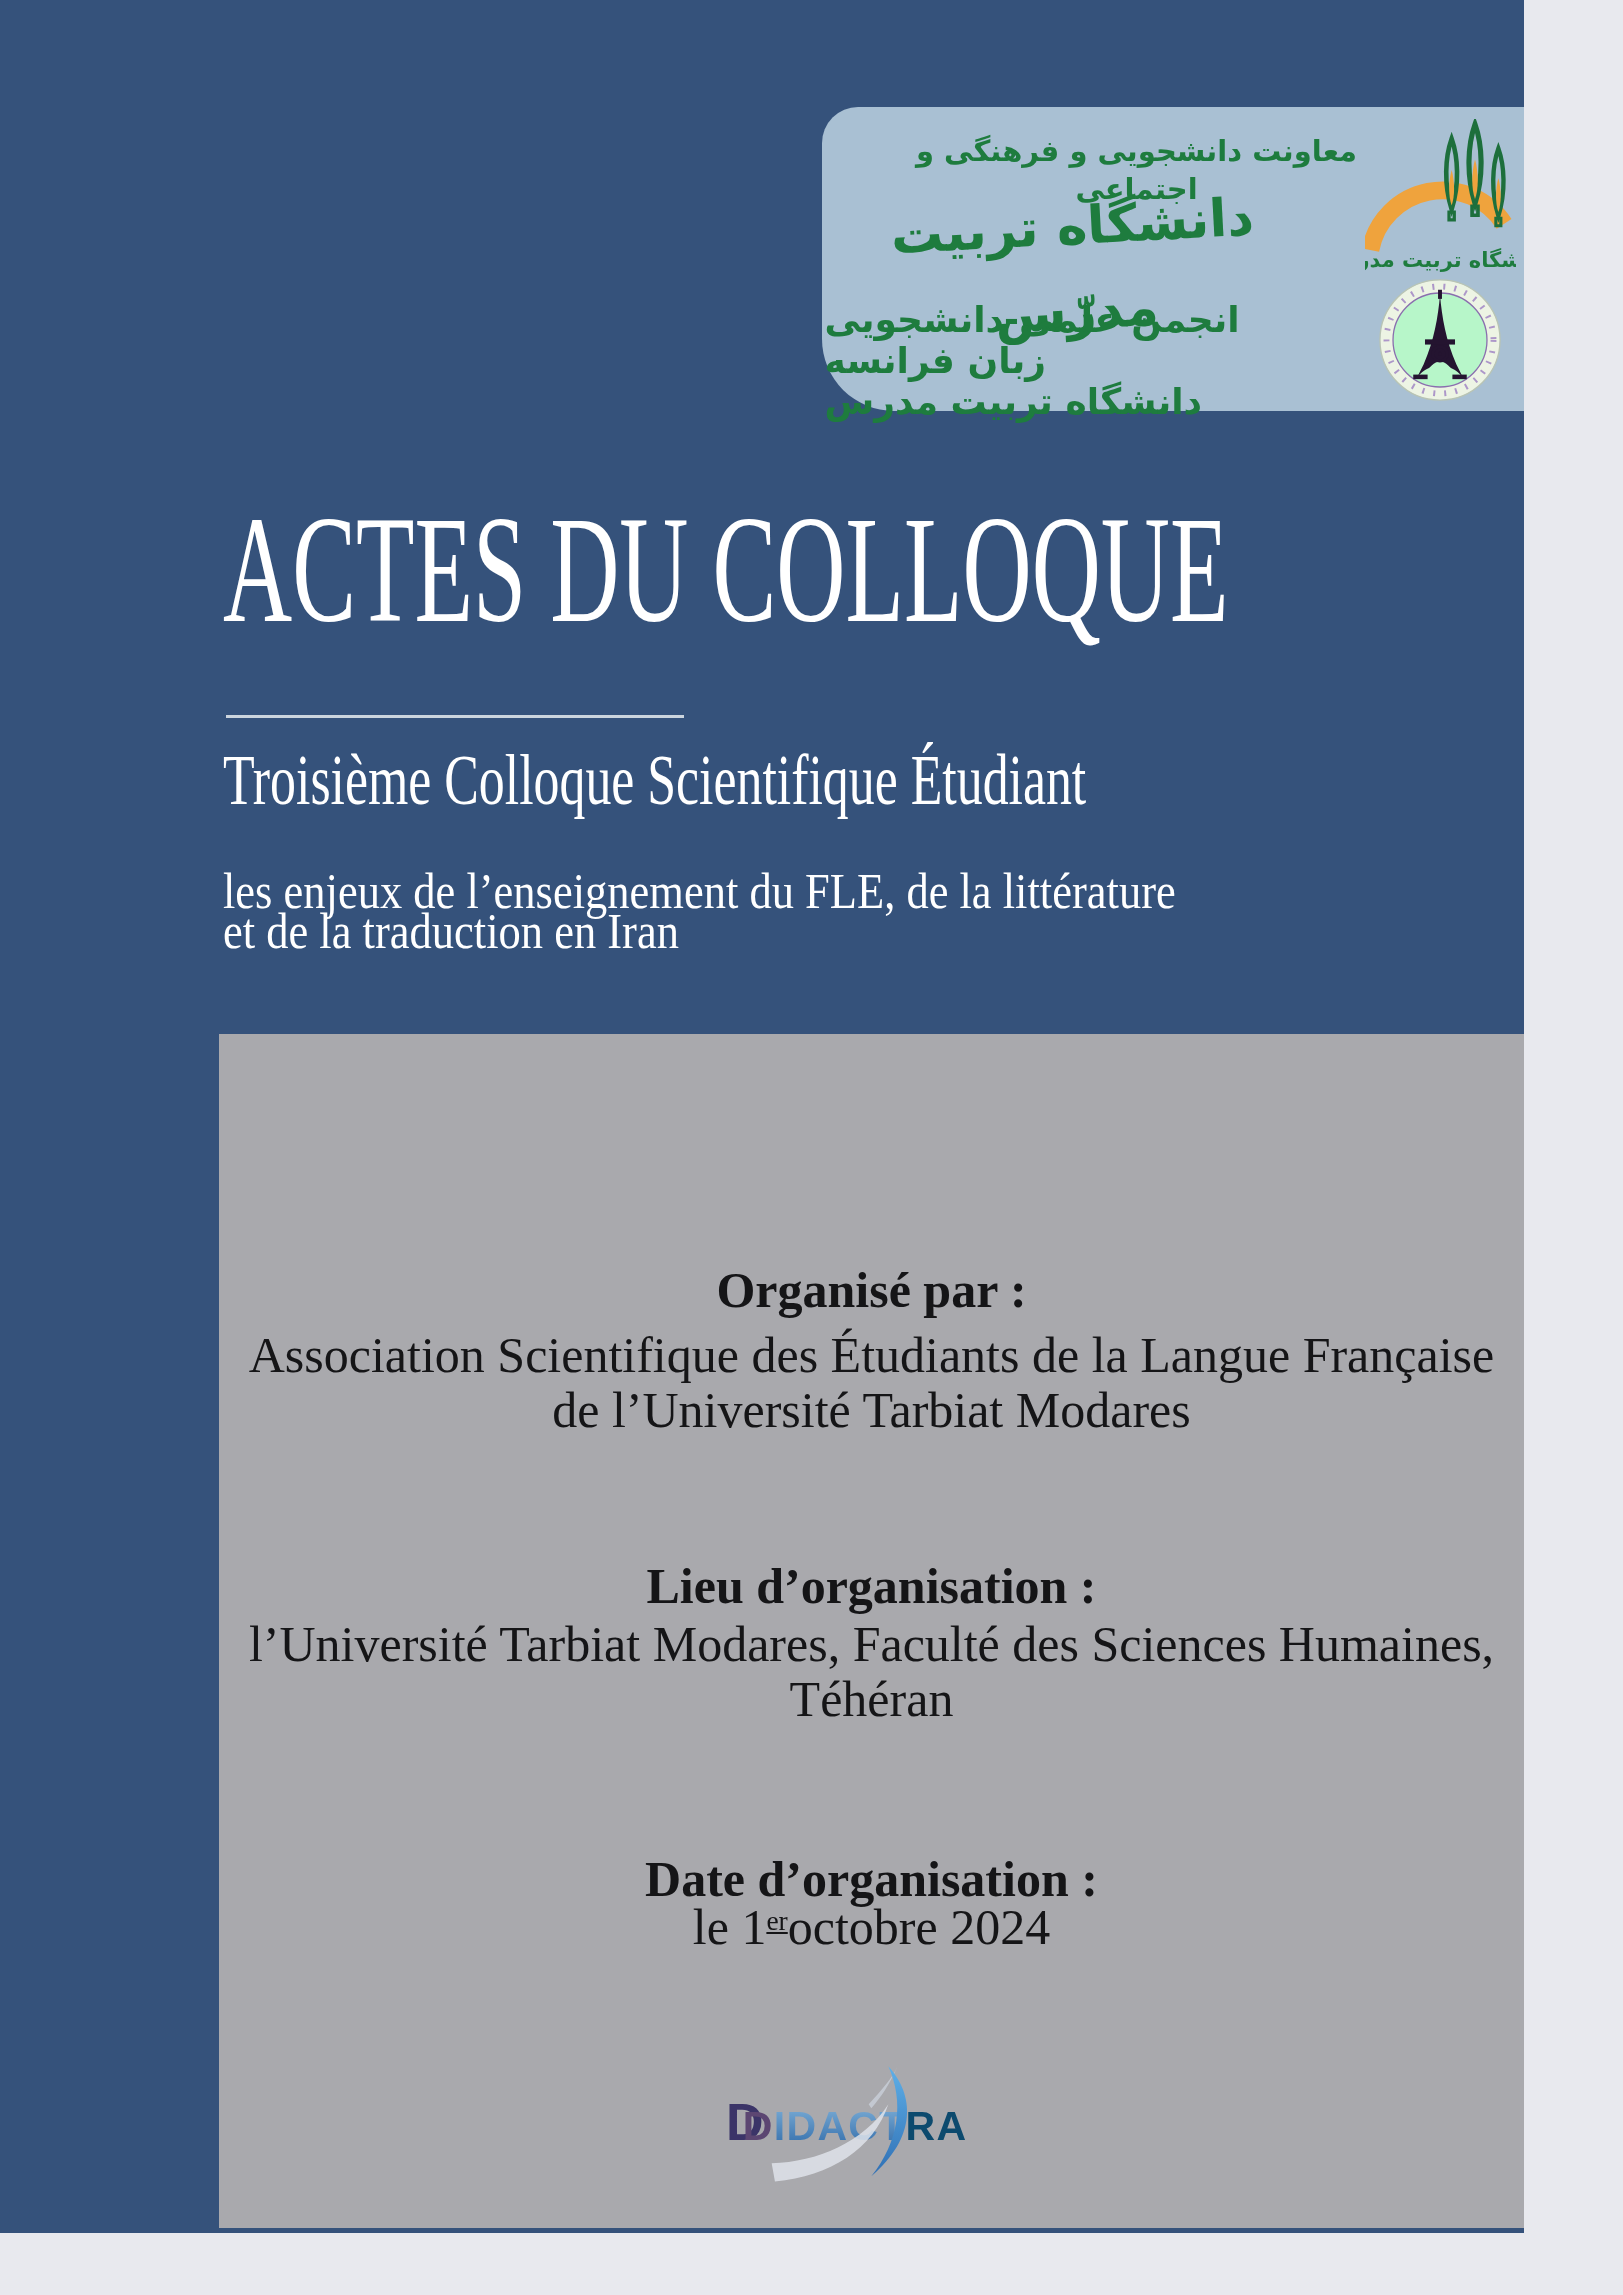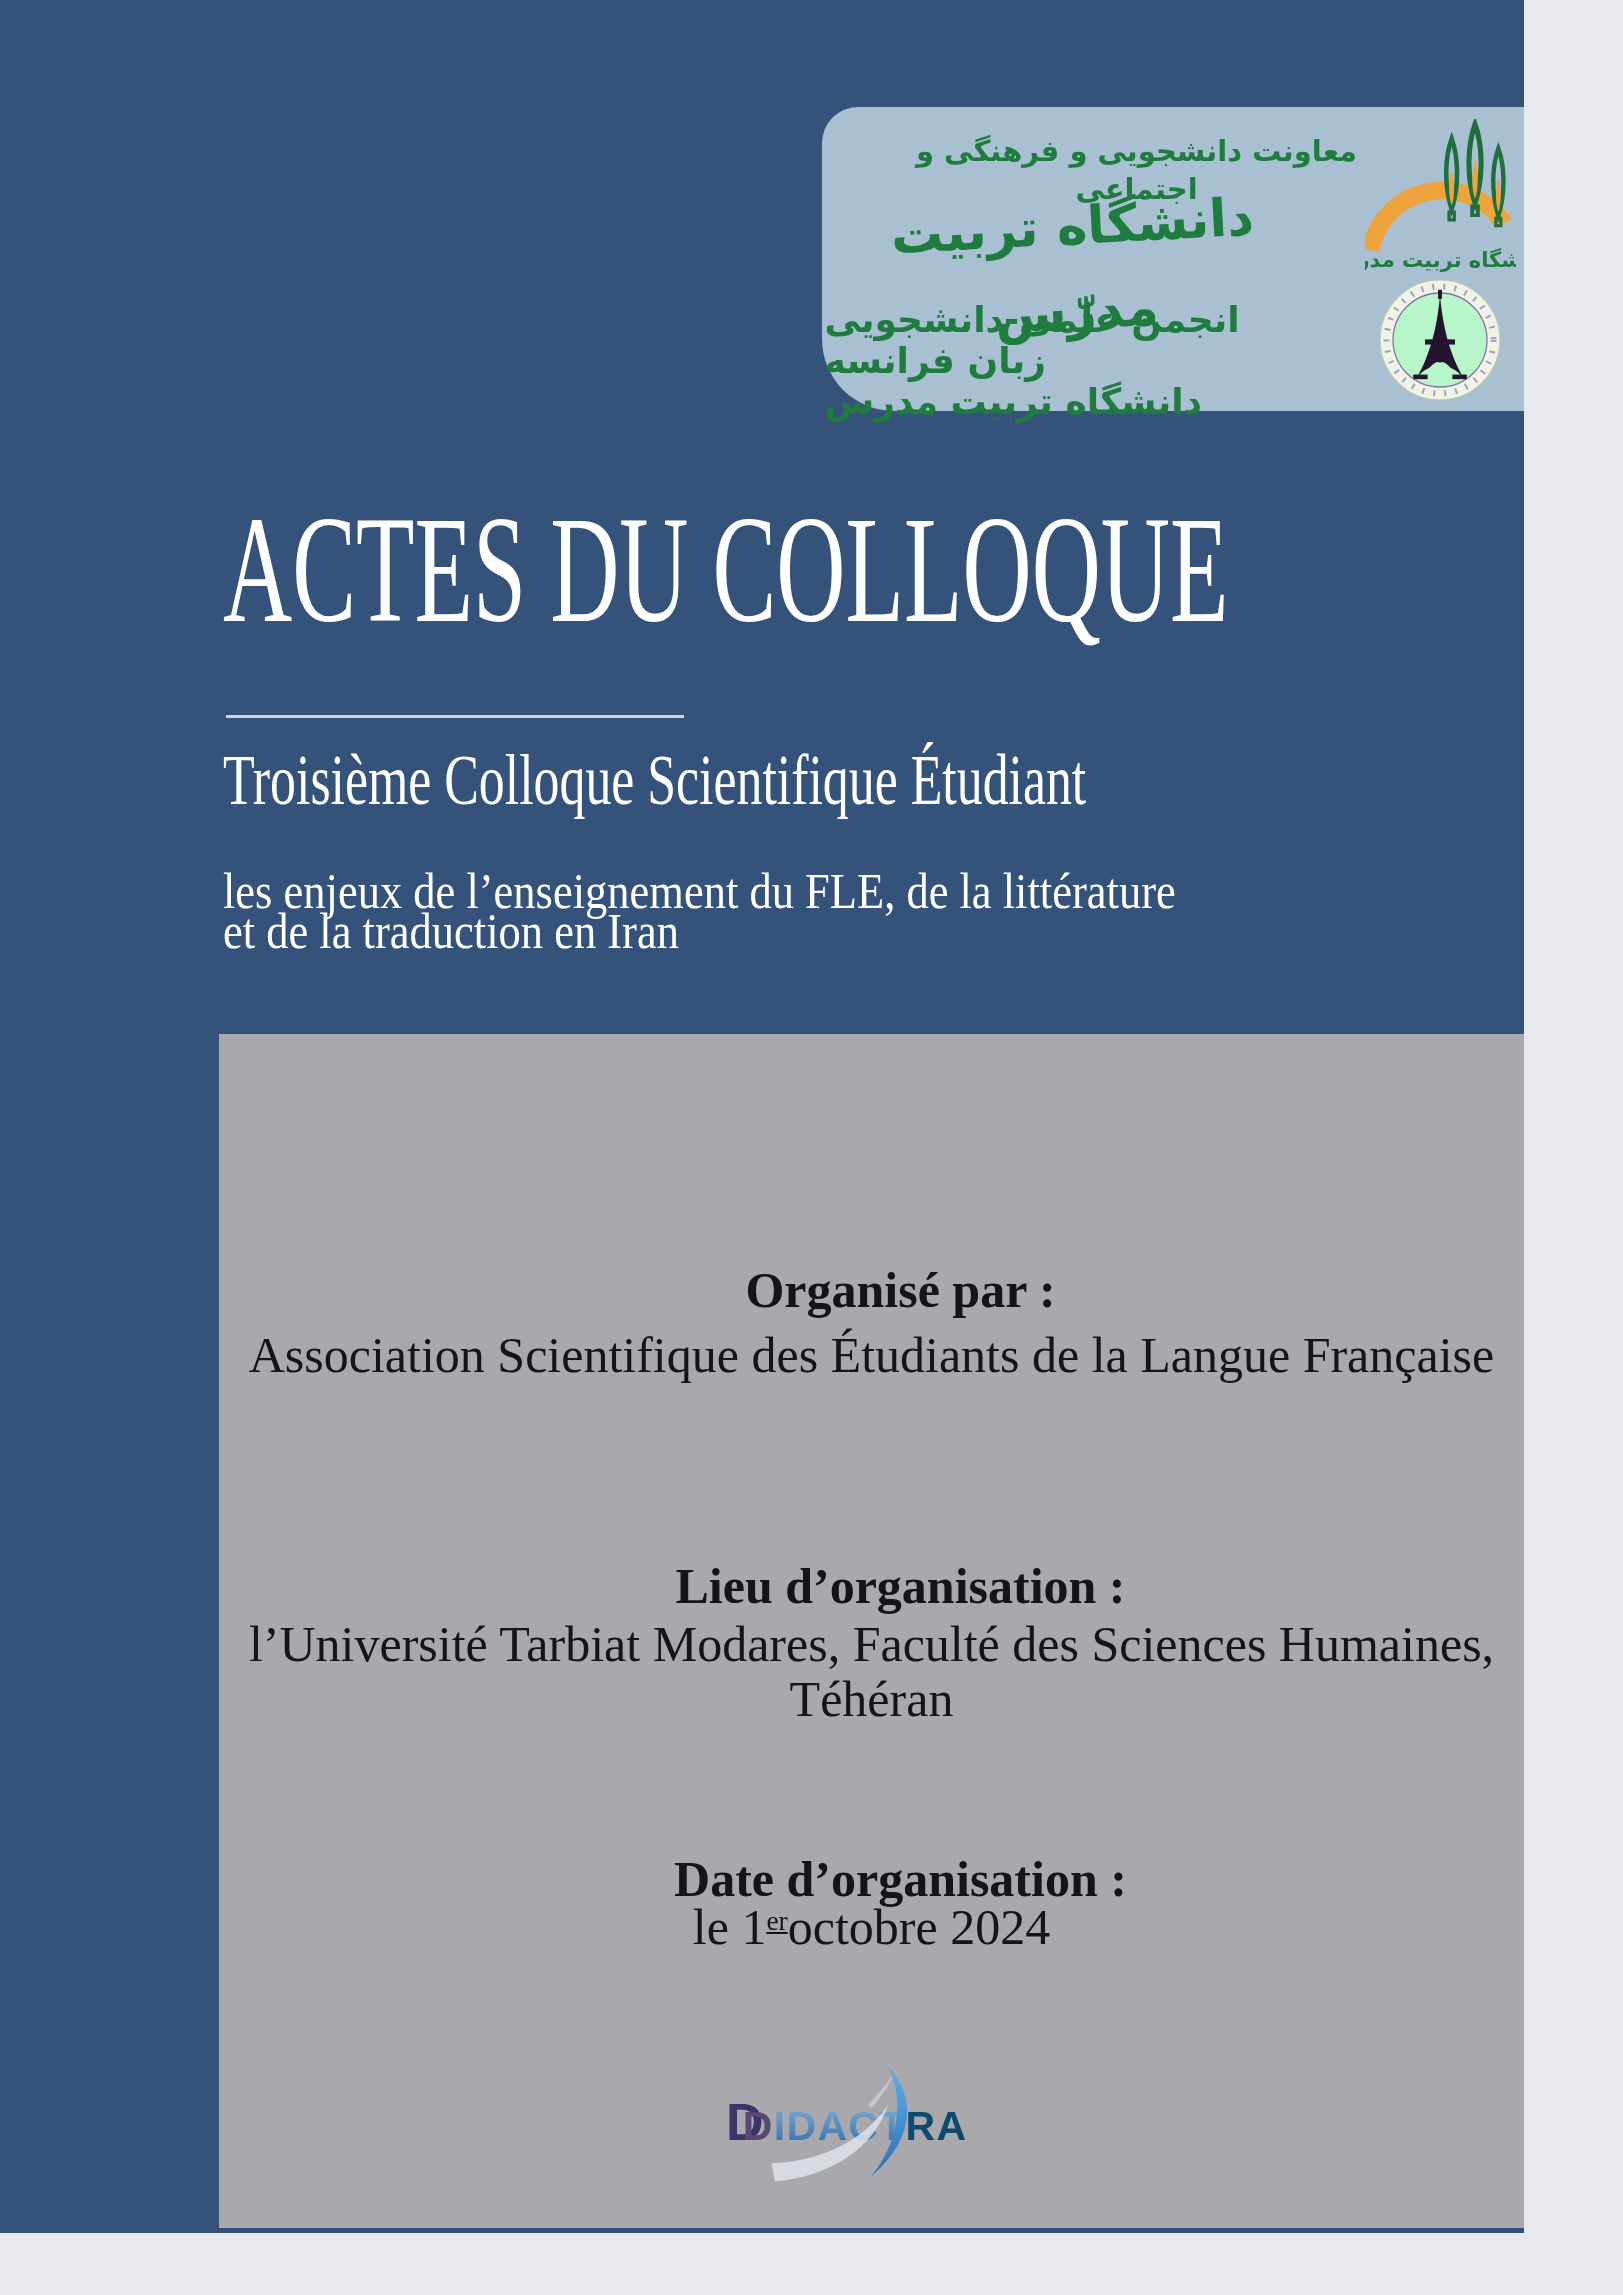--- a/index.html
+++ b/index.html
@@ -59,21 +59,21 @@
   }
   
   .info-panel{
     position:absolute;left:219px;top:1034px;width:1305px;height:1194px;
     background:#a9a9ad;color:#151517;
   }
   .info-line{
     position:absolute;left:0;width:100%;text-align:center;
     font-size:50px;line-height:52px;white-space:nowrap;
   }
-  .info-line.bold{font-weight:bold;margin-left:29px;}
+  .info-line.bold{font-weight:bold;}
   .info-line sup{
     font-size:0.55em;position:relative;top:-0.5em;vertical-align:baseline;text-decoration:underline;
   }
   
   .didactra{
     position:absolute;left:507px;top:1033px;width:216px;height:131px;
   }
   .didactra .letters{
     position:absolute;left:0;top:25px;display:flex;align-items:baseline;
     font-family:"Liberation Sans", sans-serif;letter-spacing:1.3px;
@@ -149,20 +149,21 @@
   </div>
 
   <div class="description">
     <div>les enjeux de l’enseignement du FLE, de la littérature</div>
     <div>et de la traduction en Iran</div>
   </div>
 
   <div class="info-panel">
     <div class="info-line bold" style="top:230px">Organisé par :</div>
     <div class="info-line" style="top:295px">Association Scientifique des Étudiants de la Langue Française</div>
+    <div class="info-line" style="top:350px">de l’Université Tarbiat Modares</div>
 
     <div class="info-line bold" style="top:526px">Lieu d’organisation :</div>
     <div class="info-line" style="top:584px">l’Université Tarbiat Modares, Faculté des Sciences Humaines,</div>
     <div class="info-line" style="top:639px">Téhéran</div>
 
     <div class="info-line bold" style="top:819px">Date d’organisation :</div>
     <div class="info-line" style="top:867px">
       <span>le 1</span><sup>er</sup><span>octobre 2024</span>
     </div>
 

